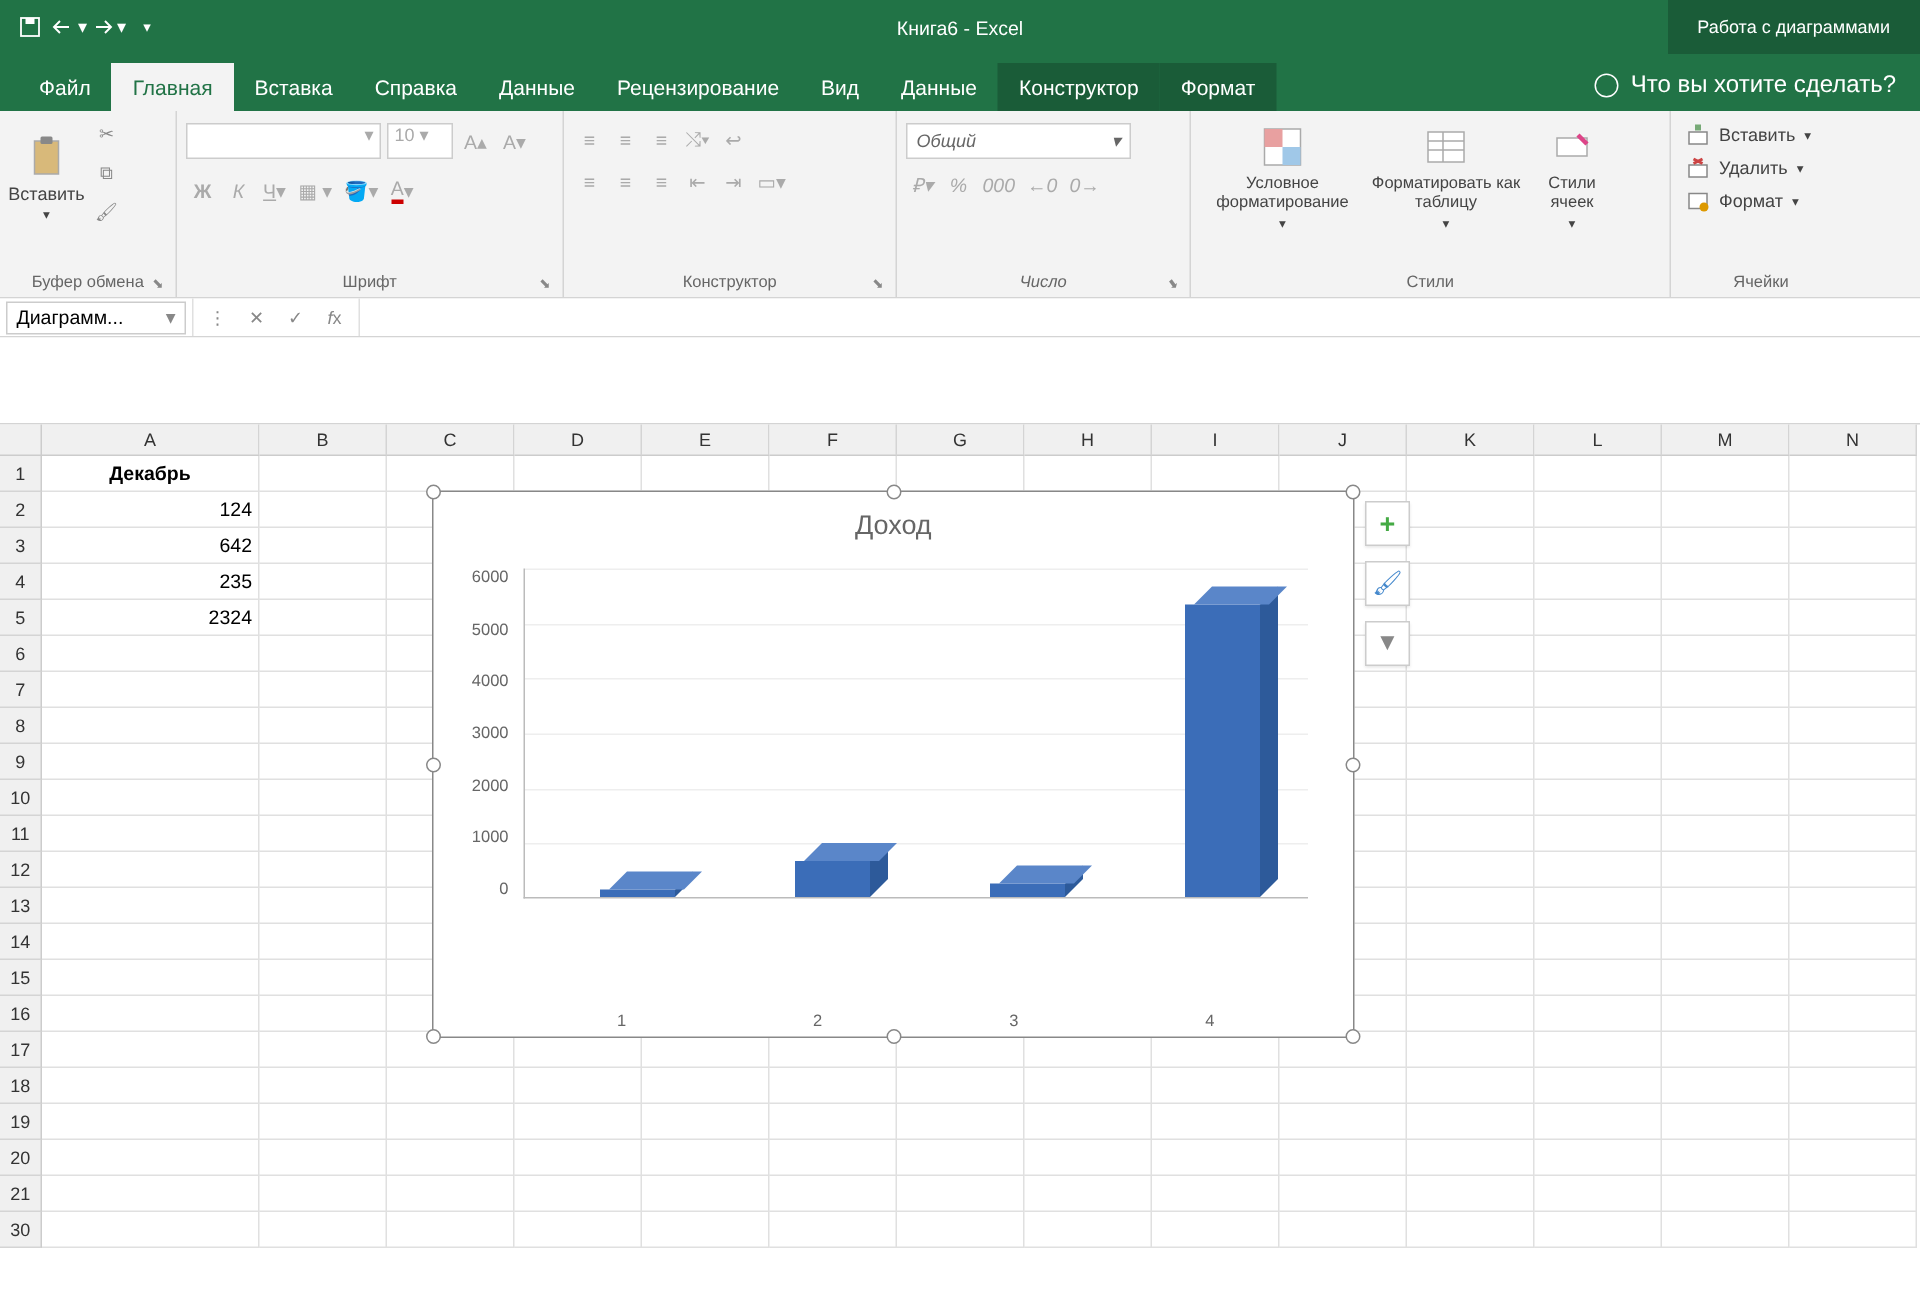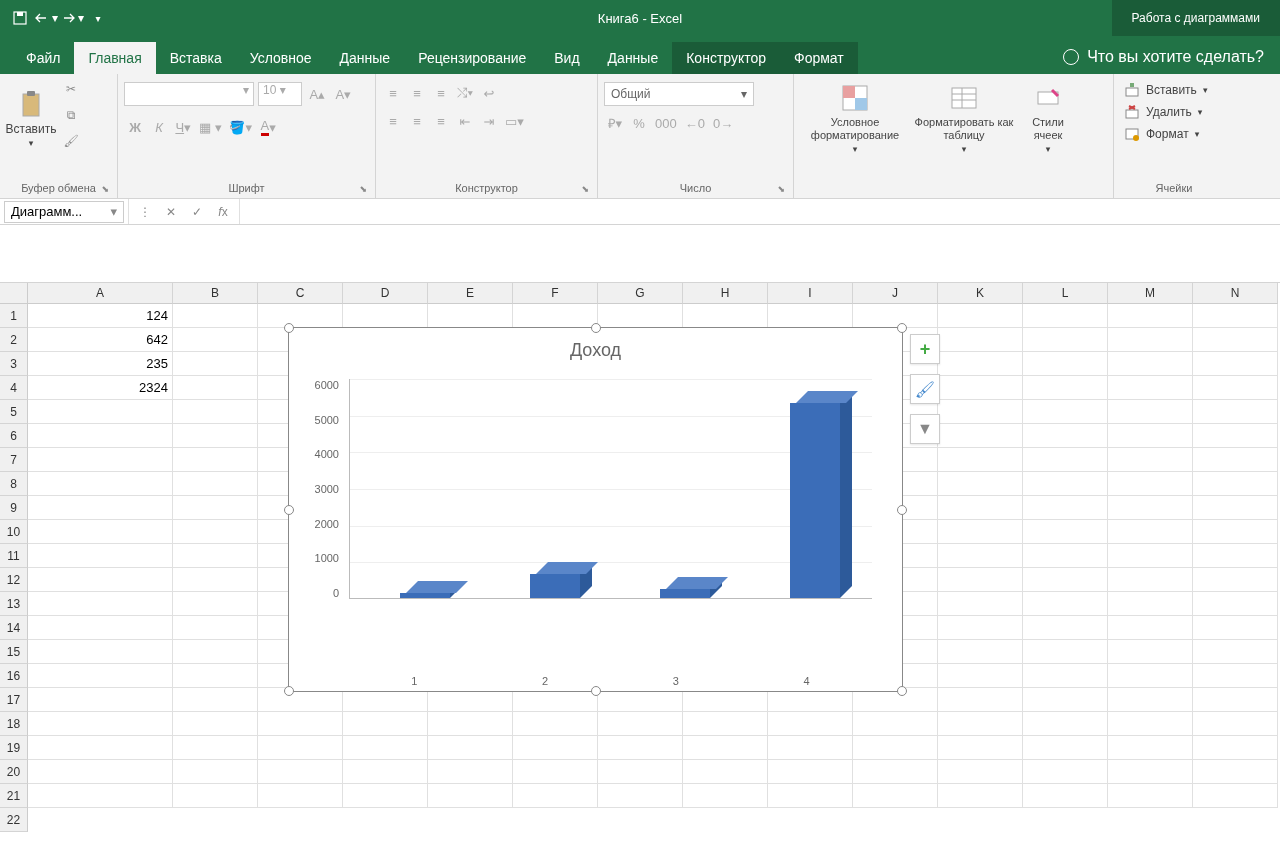--- a/index.html
+++ b/index.html
@@ -107,21 +107,21 @@
     <div class="qat-btn" style="font-size:10px;">▾</div>
   </div>
   <div class="title-center">Книга6  -  Excel</div>
   <div class="title-right">Работа с диаграммами</div>
 </div>
 
 <div class="tabs">
   <div class="tab">Файл</div>
   <div class="tab active">Главная</div>
   <div class="tab">Вставка</div>
-  <div class="tab">Условное</div>
+  <div class="tab">Справка</div>
   <div class="tab">Данные</div>
   <div class="tab">Рецензирование</div>
   <div class="tab">Вид</div>
   <div class="tab">Данные</div>
   <div class="tab" style="background:#1a5c38;">Конструктор</div>
   <div class="tab" style="background:#1a5c38;">Формат</div>
   <div class="tell-me">
     <span class="bulb"></span>
     <span>Что вы хотите сделать?</span>
   </div>
@@ -182,21 +182,21 @@
         <div class="rb-btn">≡</div>
         <div class="rb-btn">≡</div>
         <div class="rb-btn">⇤</div>
         <div class="rb-btn">⇥</div>
         <div class="rb-btn">▭▾</div>
       </div>
     </div>
     <div class="group-label"><span>Конструктор</span><span class="launcher">⬊</span></div>
   </div>
 
-  <div class="group" style="width:196px;">
+  <div class="group" style="width:196px;font-style:italic;">
     <div class="group-body" style="flex-direction:column;gap:6px;padding-top:4px;">
       <div class="num-select">
           <span>Общий</span>
           <span>▾</span>
         </div>
       <div class="btn-row">
         <div class="rb-btn">₽▾</div>
         <div class="rb-btn">%</div>
         <div class="rb-btn">000</div>
         <div class="rb-btn">←0</div>
@@ -229,20 +229,21 @@
       </div>
       <div class="big-btn" style="width:60px;">
         <svg class="ico" viewBox="0 0 32 32">
             <rect x="6" y="10" width="20" height="12" fill="#fff" stroke="#aaa"></rect>
             <path d="M20 8 L26 14" stroke="#d48" stroke-width="3"></path>
           </svg>
         <span style="font-size:11px;text-align:center;line-height:1.2;">Стили ячеек</span>
           <span style="font-size:9px;">▾</span>
       </div>
     </div>
+    <div class="group-label"><span>Стили</span></div>
   </div>
 
   <div class="group" style="width:120px;border-right:none;">
     <div class="group-body" style="flex-direction:column;gap:2px;padding-top:2px;">
       <div class="cells-row">
         <svg class="cells-ico" viewBox="0 0 16 16">
             <rect x="2" y="6" width="12" height="8" fill="#fff" stroke="#888"></rect>
             <rect x="6" y="1" width="4" height="4" fill="#7a7"></rect>
           </svg>
         <span>Вставить</span> 
@@ -303,21 +304,21 @@
         <div class="row-head">12</div>
         <div class="row-head">13</div>
         <div class="row-head">14</div>
         <div class="row-head">15</div>
         <div class="row-head">16</div>
         <div class="row-head">17</div>
         <div class="row-head">18</div>
         <div class="row-head">19</div>
         <div class="row-head">20</div>
         <div class="row-head">21</div>
-        <div class="row-head">22</div>
+        <div class="row-head">30</div>
       </div>
   </div>
   <div>
     <div class="col-headers" id="col-heads">
         <div class="col-head" style="width: 145px;">A</div>
         <div class="col-head" style="width: 85px;">B</div>
         <div class="col-head" style="width: 85px;">C</div>
         <div class="col-head" style="width: 85px;">D</div>
         <div class="col-head" style="width: 85px;">E</div>
         <div class="col-head" style="width: 85px;">F</div>
@@ -392,20 +393,36 @@
               <span style="color:#4a4;font-size:18px;font-weight:bold;">+</span>
             </div>
           <div class="chart-btn">
               <span style="color:#48c;">🖌</span>
             </div>
           <div class="chart-btn">
               <span style="color:#888;">▼</span>
             </div>
         </div>
       </div>
+    <div class="cell-row">
+          <div class="cell cA bold" style="width: 145px;">Декабрь</div>
+          <div class="cell cB" style="width: 85px;"></div>
+          <div class="cell cC" style="width: 85px;"></div>
+          <div class="cell cD" style="width: 85px;"></div>
+          <div class="cell cE" style="width: 85px;"></div>
+          <div class="cell cF" style="width: 85px;"></div>
+          <div class="cell cG" style="width: 85px;"></div>
+          <div class="cell cH" style="width: 85px;"></div>
+          <div class="cell cI" style="width: 85px;"></div>
+          <div class="cell cJ" style="width: 85px;"></div>
+          <div class="cell cK" style="width: 85px;"></div>
+          <div class="cell cL" style="width: 85px;"></div>
+          <div class="cell cM" style="width: 85px;"></div>
+          <div class="cell cN" style="width: 85px;"></div>
+        </div>
         <div class="cell-row">
           <div class="cell cA right" style="width: 145px;">124</div>
           <div class="cell cB" style="width: 85px;"></div>
           <div class="cell cC" style="width: 85px;"></div>
           <div class="cell cD" style="width: 85px;"></div>
           <div class="cell cE" style="width: 85px;"></div>
           <div class="cell cF" style="width: 85px;"></div>
           <div class="cell cG" style="width: 85px;"></div>
           <div class="cell cH" style="width: 85px;"></div>
           <div class="cell cI" style="width: 85px;"></div>

